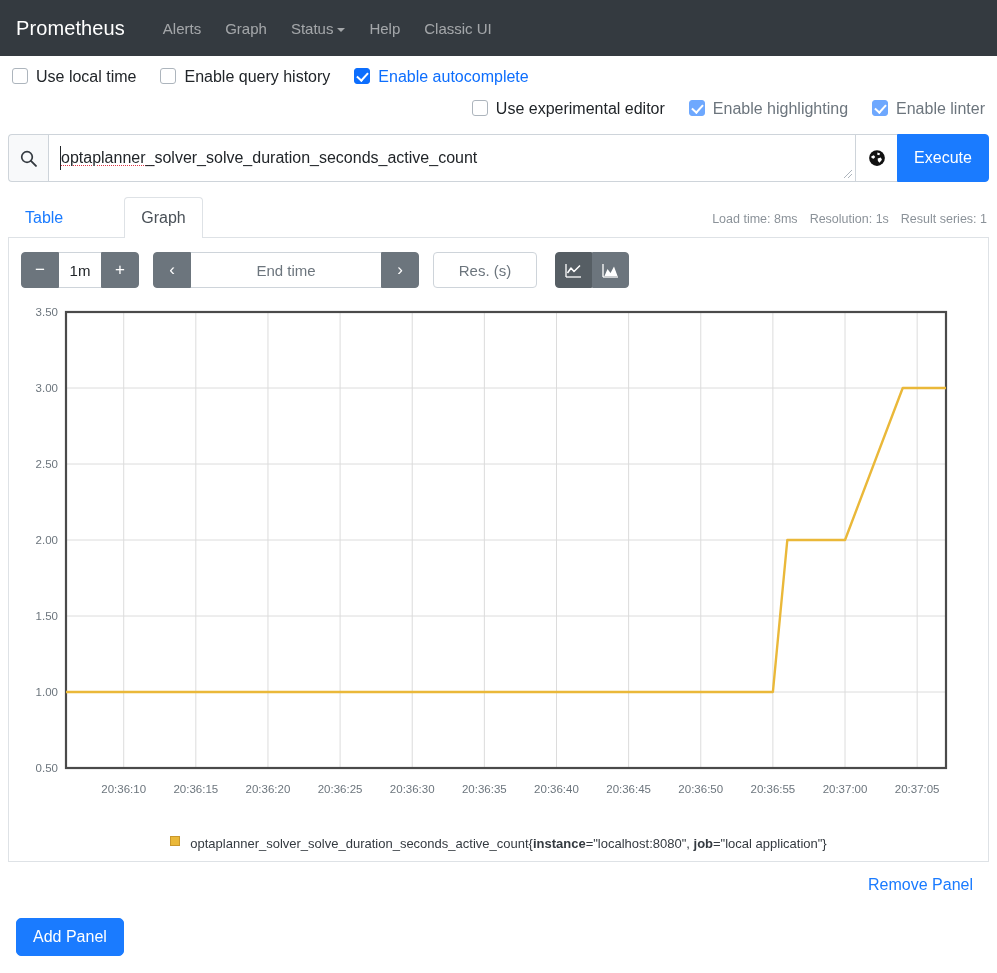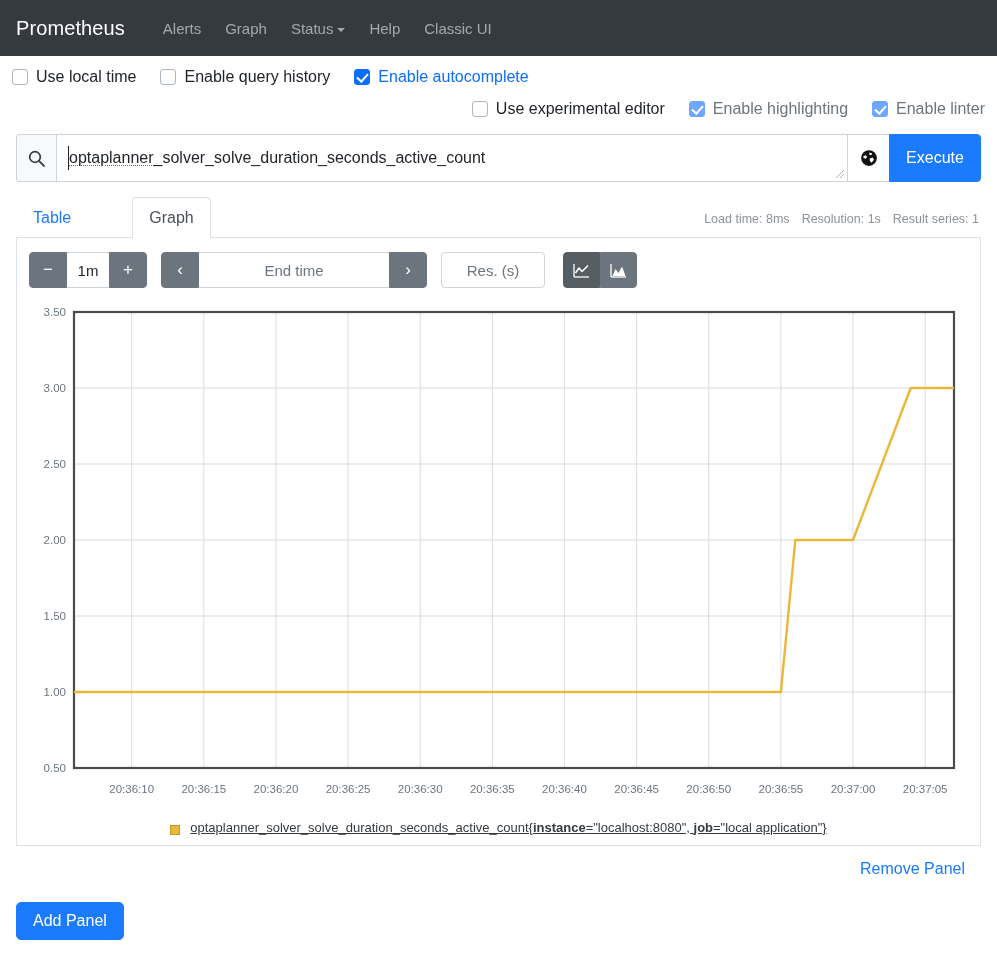--- a/index.html
+++ b/index.html
@@ -49,21 +49,21 @@
 
   
   .opts-row {
     display: flex;
     align-items: center;
     padding: 12px 12px 0 12px;
   }
   .opts-row.right { justify-content: flex-end; padding-top: 14px; }
   .check {
     display: flex;
-    align-items: center;
+    align-items: flex-start;
     margin-right: 24px;
     font-size: 16px;
     cursor: pointer;
     white-space: nowrap;
   }
   .opts-row.right .check { margin-right: 0; margin-left: 24px; }
   .box {
     width: 16px; height: 16px;
     border: 1px solid #adb5bd;
     border-radius: 3px;
@@ -80,21 +80,21 @@
     left: 4px; top: 1px;
     width: 5px; height: 9px;
     border: solid #fff;
     border-width: 0 2px 2px 0;
     transform: rotate(42deg);
   }
   .lbl-link { color: #0d6efd; }
   .lbl-muted { color: #6c757d; }
 
   
-  .panel { padding: 0 16px; }
+  .panel { padding: 0 8px; }
   .query-bar {
     display: flex;
     margin-top: 16px;
     height: 48px;
   }
   .q-icon {
     width: 40px;
     border: 1px solid #ced4da;
     border-right: none;
     border-radius: 4px 0 0 4px;
@@ -253,27 +253,26 @@
     display:flex; align-items:center; justify-content:center;
     background: #565e64;
     border: 1px solid #565e64;
     cursor: pointer;
   }
   .ct-btn.first { border-radius: 4px 0 0 4px; }
   .ct-btn.last { border-radius: 0 4px 4px 0; background:#6c757d; border-color:#6c757d; }
 
   .plot-wrap { margin-top: 12px; }
   .legend {
-    margin-top: 16px;
+    margin-top: 32px;
     display:flex;
     justify-content:center;
-    align-items: flex-end;
+    align-items: flex-start;
     font-size: 13px;
     color: #343a40;
-    text-decoration: underline;
   }
   .legend-swatch {
     width: 10px; height: 10px;
     background: #eab839;
     border: 1px solid #c9972c;
     margin-right: 10px;
     flex: none;
   }
   .legend-text { white-space: nowrap; }
   .legend-text b { font-weight: 700; }

